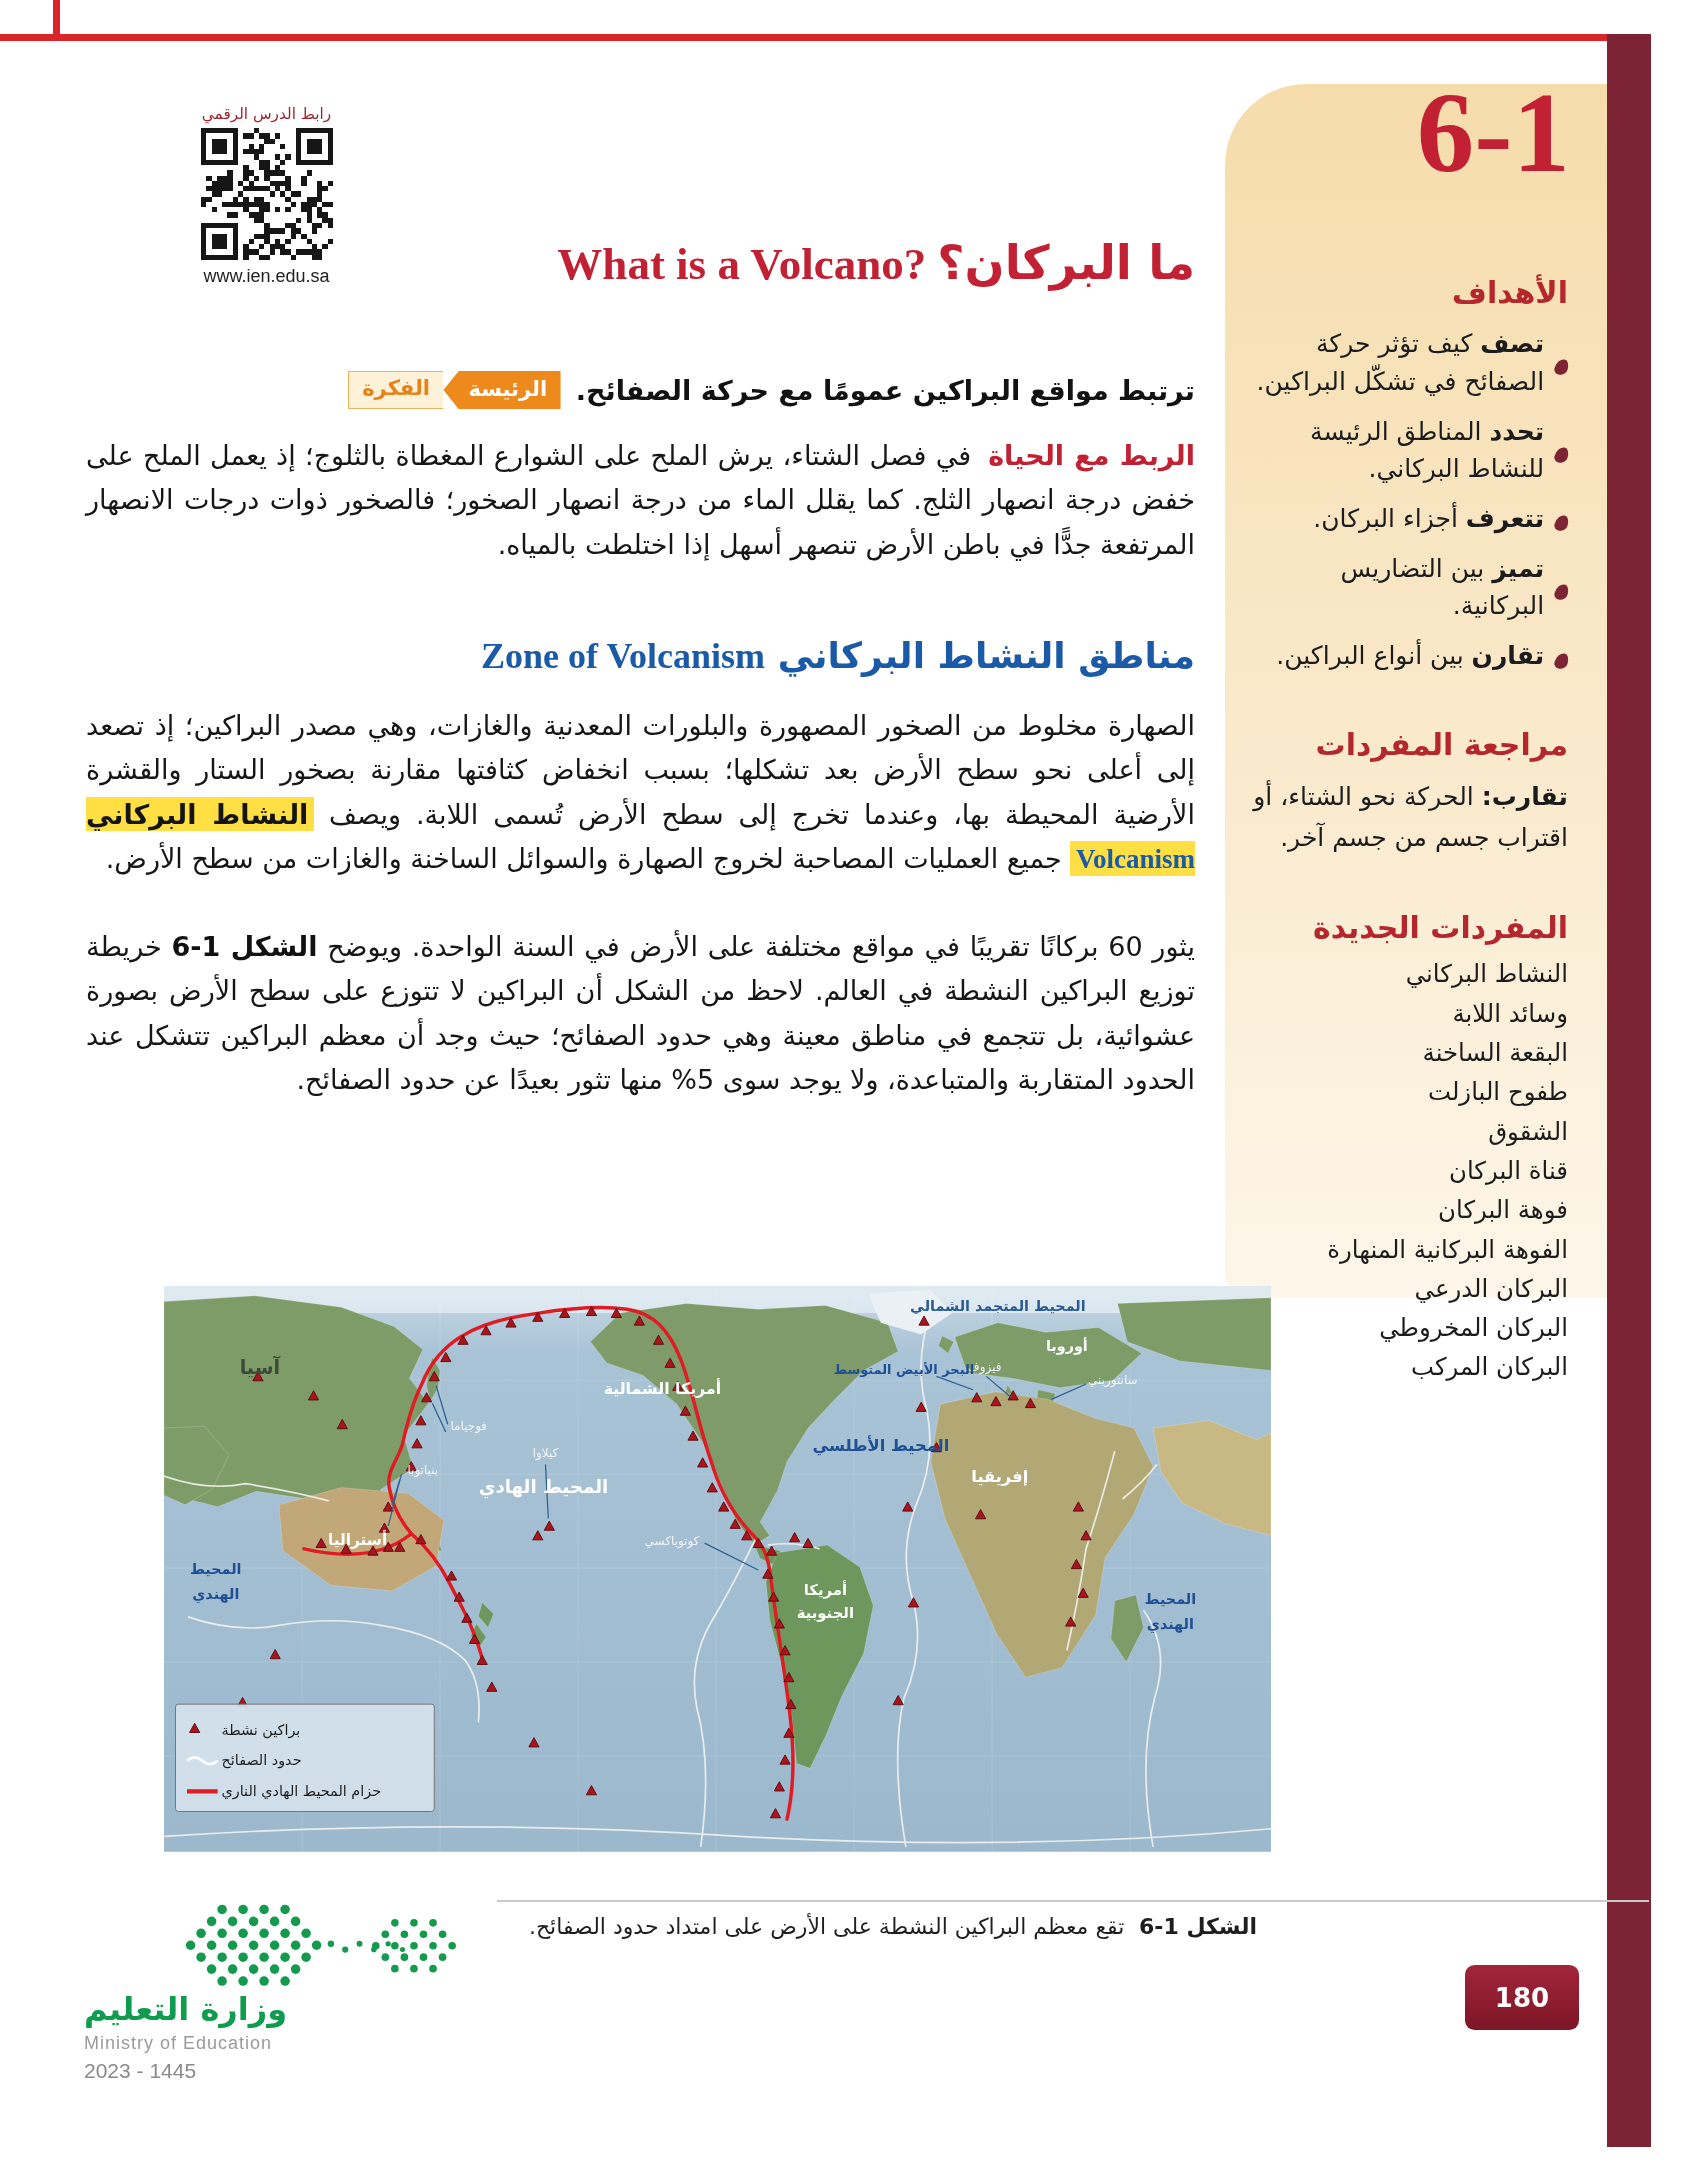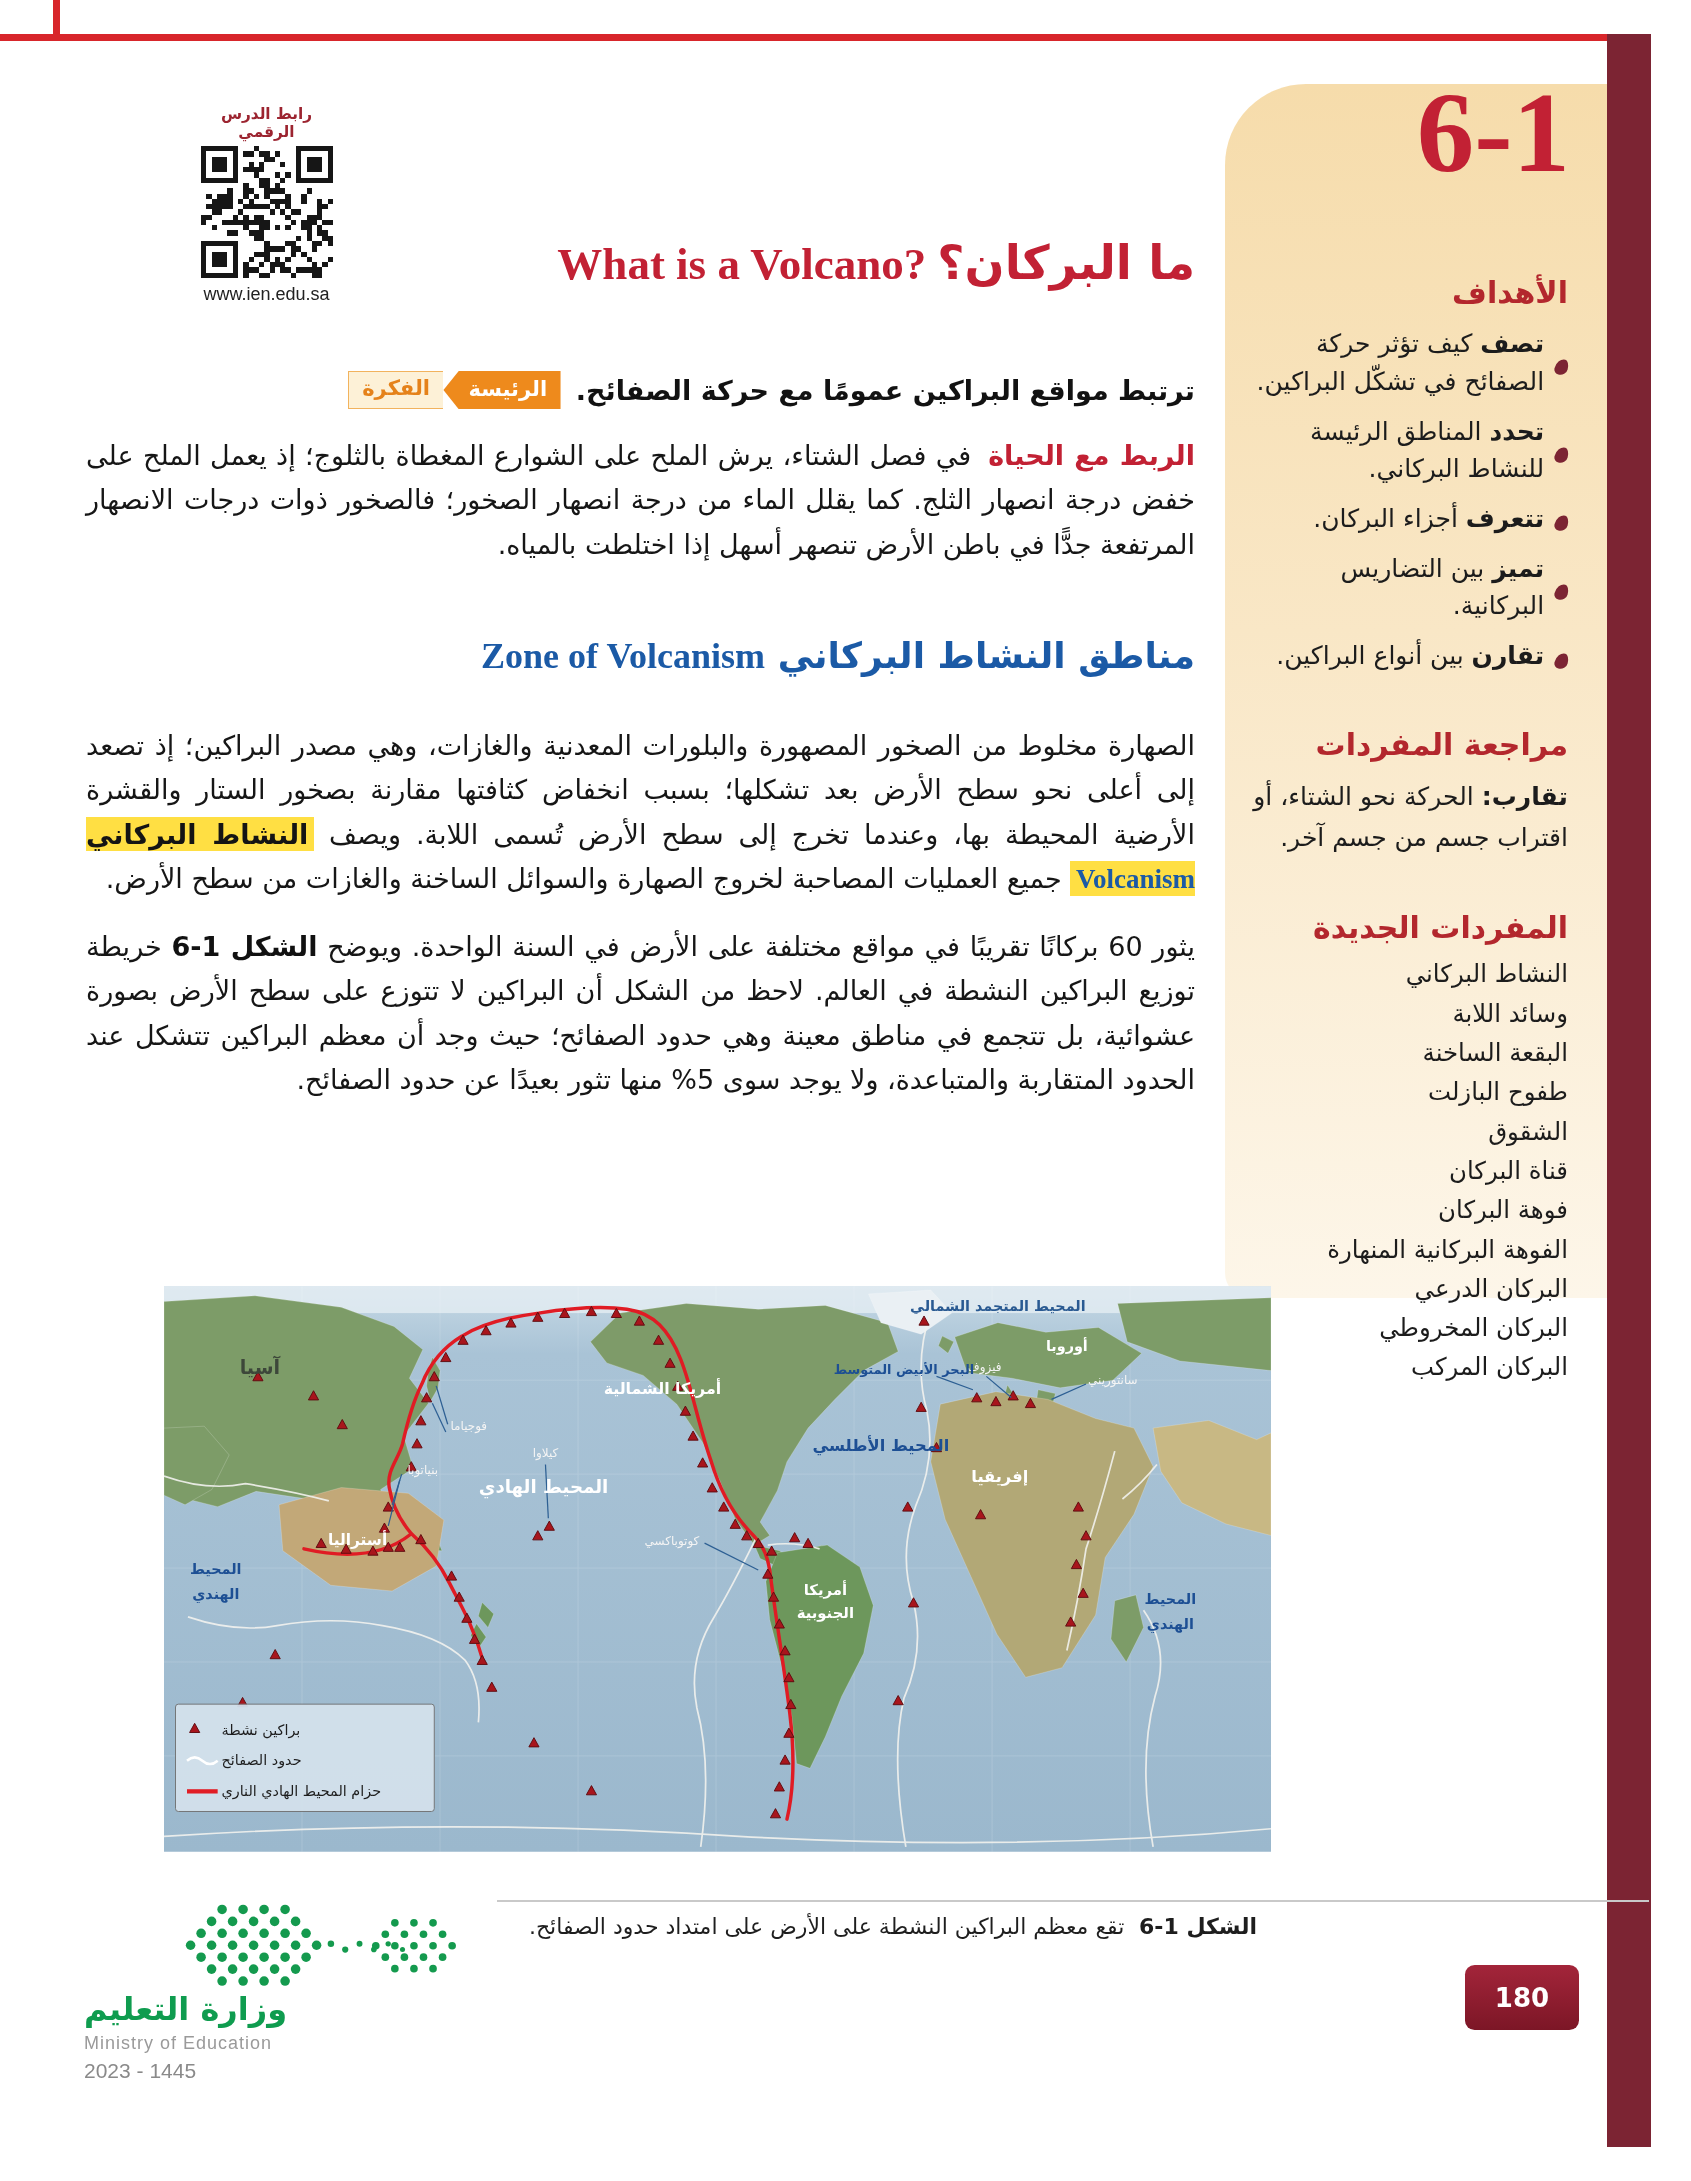--- a/index.html
+++ b/index.html
@@ -14,21 +14,21 @@
   .sidebar-bg { position:absolute; top:84px; right:85px; width:382px; height:1214px;
                 background:linear-gradient(180deg,#f6dcab 0%, #f9e7c6 45%, #fdf6e9 100%);
                 border-radius:81px 0 0 25px; }
 
   .lesson-number { position:absolute; top:67px; right:122px; width:344px; text-align:right;
                    font-family:"Liberation Serif",serif; font-weight:bold; font-size:115px;
                    color:#c22134; direction:ltr; }
 
   
   .qr-block { position:absolute; left:194px; top:105px; width:145px; text-align:center; }
-  .qr-label { color:#9c2430; font-size:15.3px; font-weight:bold; margin-bottom:4.8px; }
+  .qr-label { color:#9c2430; font-size:15.3px; font-weight:normal; margin-bottom:4.8px; }
   .qr-svg   { width:132px; height:132px; background:#fff; display:block; margin:0 auto; }
   .qr-url   { font-size:18px; color:#222; margin-top:6.7px; font-family:"Liberation Sans",sans-serif; }
 
   
   .title { position:absolute; top:235px; right:497px; left:344px; direction:rtl; text-align:right; white-space:nowrap; }
   .title-ar { font-size:47px; font-weight:bold; color:#c22134; }
   .title-en { font-size:45px; font-weight:bold; color:#c22134; font-family:"Liberation Serif",serif; margin-inline-start:17px; }
 
   
   .main-idea { position:absolute; top:371px; right:497px; direction:rtl; display:flex; align-items:center; gap:15.3px; }
@@ -37,21 +37,21 @@
   .mi-badge .part-main { background:#ee8a1c; color:#fff; font-weight:bold; padding:7.6px 13.4px 9.6px 25px;
                          clip-path:polygon(0 50%, 15.3px 0, 100% 0, 100% 100%, 15.3px 100%); }
   .mi-badge .part-sub  { background:#fdf1d7; color:#e5821a; font-weight:bold; padding:5.7px 13.4px 7.6px 13.4px;
                          border:1.9px solid #f2b35d; border-right:none; }
 
   
   .body-text { position:absolute; right:497px; width:1109px; direction:rtl; text-align:justify;
                font-size:27px; line-height:1.64; color:#161616; }
   .life-link { top:434px; }
   .red-lead  { color:#c22134; font-weight:bold; margin-inline-end:7.6px; }
-  .para1 { top:724px; }
+  .para1 { top:704px; }
   .para2 { top:925px; }
   .hl { background:#ffdf43; padding:1.9px 5.7px; }
   .hl-ar { font-weight:bold; color:#141414; }
   .hl-en { font-weight:bold; color:#1b5aa6; font-family:"Liberation Serif",serif; }
   .fig-ref { font-weight:bold; color:#111; }
 
   .section-heading { position:absolute; top:635px; right:497px; direction:rtl; white-space:nowrap;
                      font-size:36px; font-weight:bold; color:#1b5aa6; }
   .sh-en { font-family:"Liberation Serif",serif; margin-inline-start:13.4px; }
 

